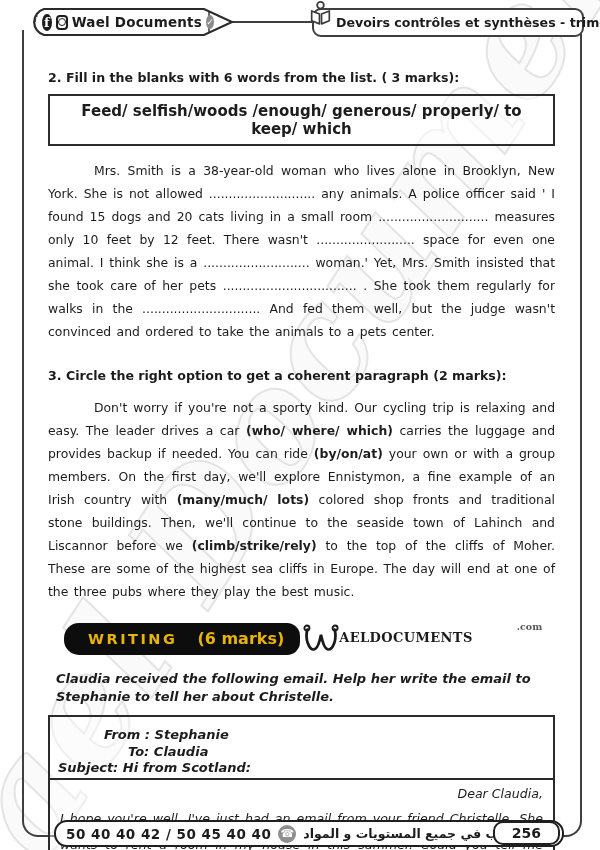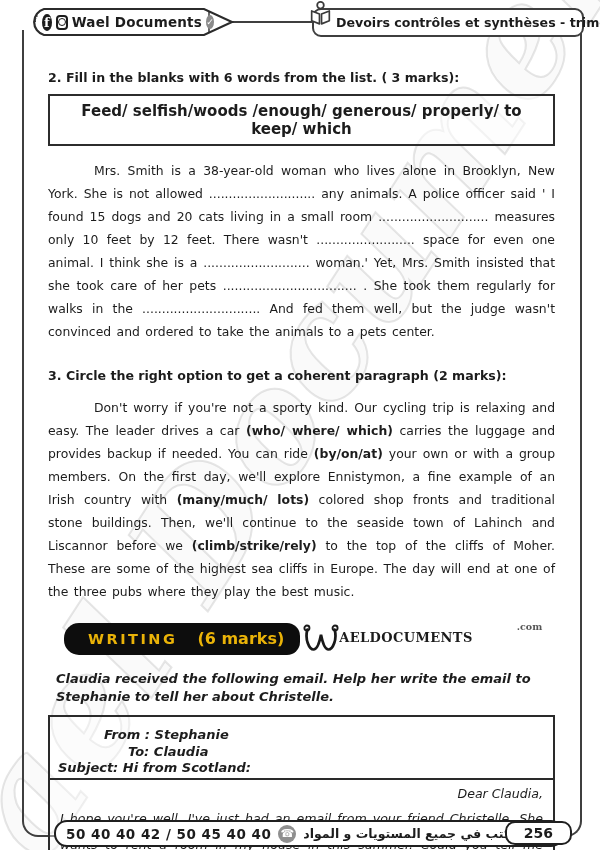--- a/index.html
+++ b/index.html
@@ -103,21 +103,21 @@
     background:#fff; border:2px solid #1f1f1f; border-radius:13px;
     display:flex; align-items:center; gap:7px; padding:0 10px;
   }
   .phones { font-weight:bold; font-size:13.5px; letter-spacing:0.5px; white-space:nowrap; }
   .phone-icon {
     width:18px; height:18px; border-radius:50%; background:#8f8f8f; color:#fff;
     font-size:11px; display:flex; align-items:center; justify-content:center; line-height:1;
   }
   .arabic-note { font-weight:bold; font-size:12.5px; white-space:nowrap; direction:rtl; }
   .page-number-box {
-    position:absolute; right:28px; bottom:5px; z-index:4;
+    position:absolute; right:40px; bottom:5px; z-index:4;
     background:#fff; border:2px solid #1f1f1f; border-radius:10px;
     padding:2px 17px; font-weight:bold; font-size:14px;
   }
 </style>
 </head>
 <body>
 
 <div class="page">
 
   <div class="watermark">Wael Documents</div>

